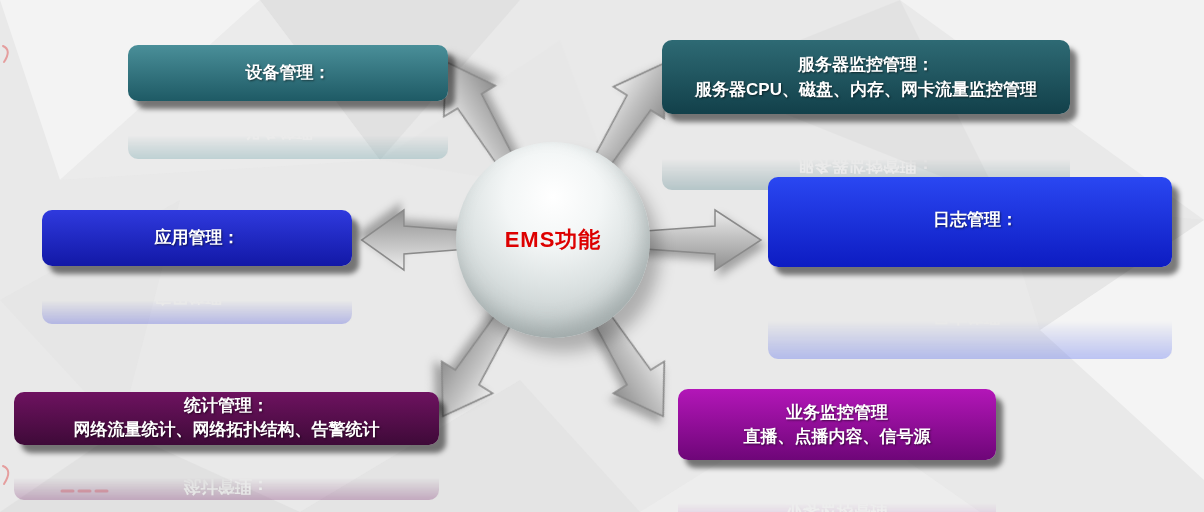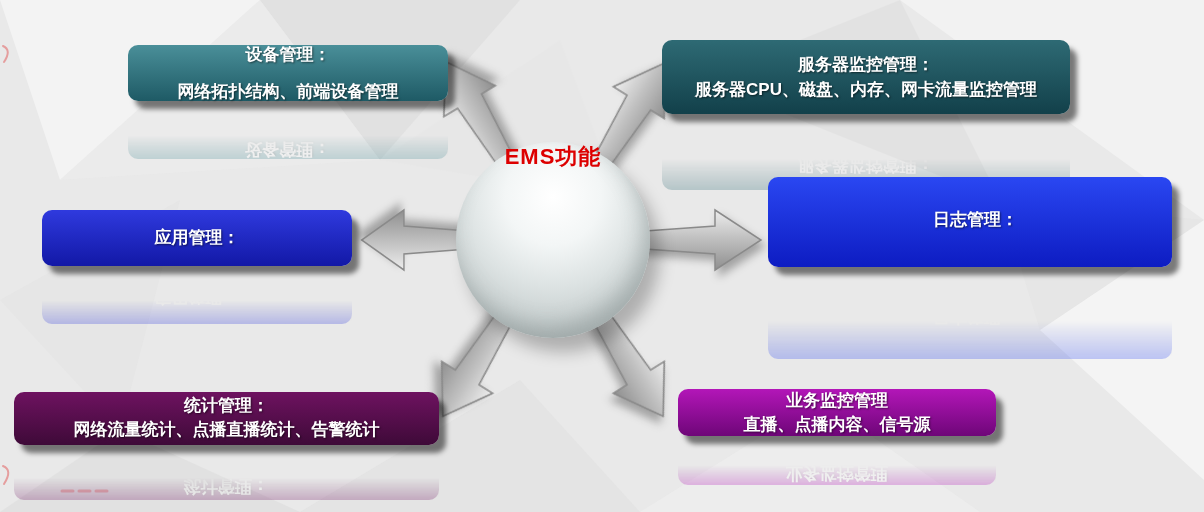--- a/index.html
+++ b/index.html
@@ -32,32 +32,33 @@
   }
   .fbox-title, .fbox-body { font-size: 17px; line-height: 1.38; white-space: nowrap; }
 
   .box-device   { left: 128px; top: 45px;  width: 320px; height: 56px; gap: 13px; }
   .box-server   { left: 662px; top: 40px;  width: 408px; height: 74px; }
   .box-app      { left: 42px;  top: 210px; width: 310px; height: 56px; border-radius: 10px; }
   .box-log      { left: 768px; top: 177px; width: 404px; height: 90px; padding-left: 11px; }
   .box-log .fbox-title { margin-bottom: 5px; }
   .box-server .fbox-title { margin-bottom: 2px; }
   .box-stats    { left: 14px;  top: 392px; width: 425px; height: 53px; font-family: Liberation Mono, monospace; }
-  .box-business { left: 678px; top: 389px; width: 318px; height: 47px; }
+  .box-business { left: 678px; top: 389px; width: 318px; height: 71px; }
 
   .sphere {
     position: absolute;
     left: 456px; top: 142px;
     width: 194px; height: 196px;
     border-radius: 50%;
     background: radial-gradient(circle at 50% 28%,
       #ffffff 0%, #f3f6f6 28%, #dde3e3 52%, #c3cbcb 78%, #aab3b3 100%);
     box-shadow: 10px 14px 16px rgba(0,0,0,0.25),
                 inset -6px -12px 20px rgba(125,135,135,0.45);
     display: flex;
+    align-items: center;
     justify-content: center;
     z-index: 3;
   }
   .sphere-label {
     font-size: 22px;
     font-weight: bold;
     color: #dd0000;
     letter-spacing: 1px;
   }
 </style>
@@ -105,39 +106,38 @@
       <path d="M62,491 h11 M79,491 h11 M96,491 h11" stroke="#e57f7f" stroke-width="3" opacity="0.5"></path>
     </g>
   </svg>
 
   <div class="sphere">
     <span class="sphere-label" style="color: rgb(221, 0, 0);">EMS功能</span>
   </div>
 
   <div class="fbox box-device" style="--c1: #4a8f99; --c2: #1e5a65;">
     <div class="fbox-title">设备管理：</div>
-    <div class="fbox-body">网络拓扑结构、前端设备管理</div>
   </div>
 
   <div class="fbox box-server" style="--c1: #2e6a74; --c2: #12404a;">
     <div class="fbox-title">服务器监控管理：</div>
     <div class="fbox-body">服务器CPU、磁盘、内存、网卡流量监控管理</div>
   </div>
 
   <div class="fbox box-app" style="--c1: #2f3ade; --c2: #1218a6;">
     <div class="fbox-title">应用管理：</div>
   </div>
 
   <div class="fbox box-log" style="--c1: #2a47f2; --c2: #0d1cc2;">
     <div class="fbox-title">日志管理：</div>
   </div>
 
   <div class="fbox box-stats" style="--c1: #6e1260; --c2: #3e0a38;">
     <div class="fbox-title">统计管理：</div>
-    <div class="fbox-body">网络流量统计、点播直播统计、告警统计</div>
+    <div class="fbox-body">网络流量统计、网络拓扑结构、告警统计</div>
   </div>
 
   <div class="fbox box-business" style="--c1: #b316b8; --c2: #6e0678;">
     <div class="fbox-title">业务监控管理</div>
     <div class="fbox-body">直播、点播内容、信号源</div>
   </div>
 
 </div>
 
 </body></html>

